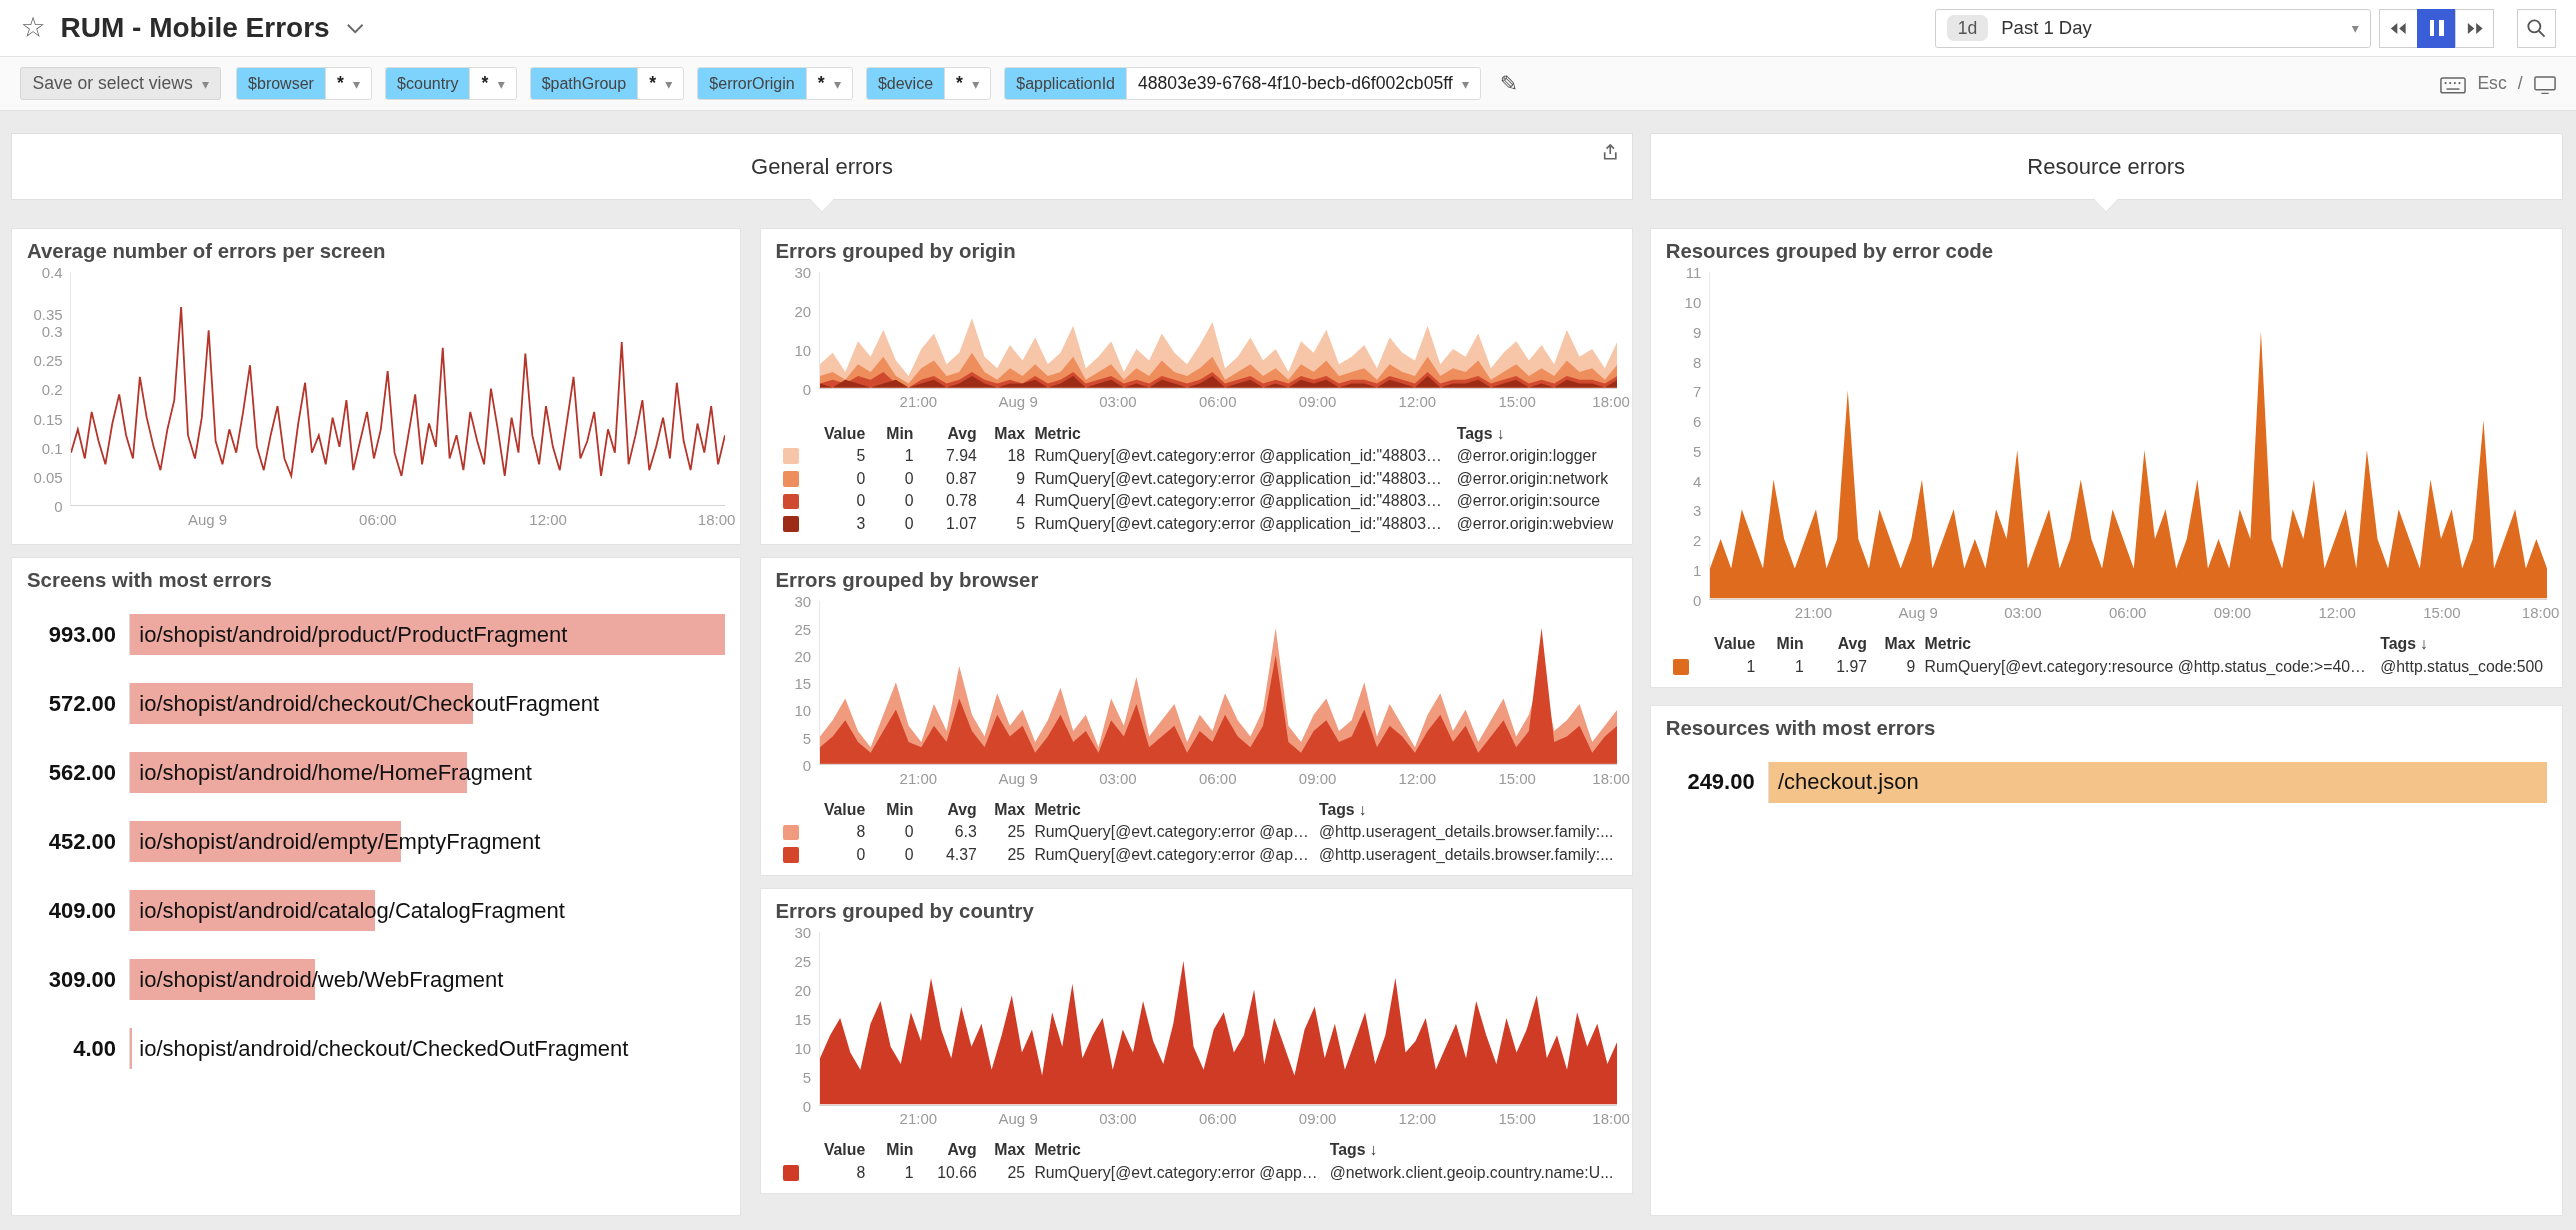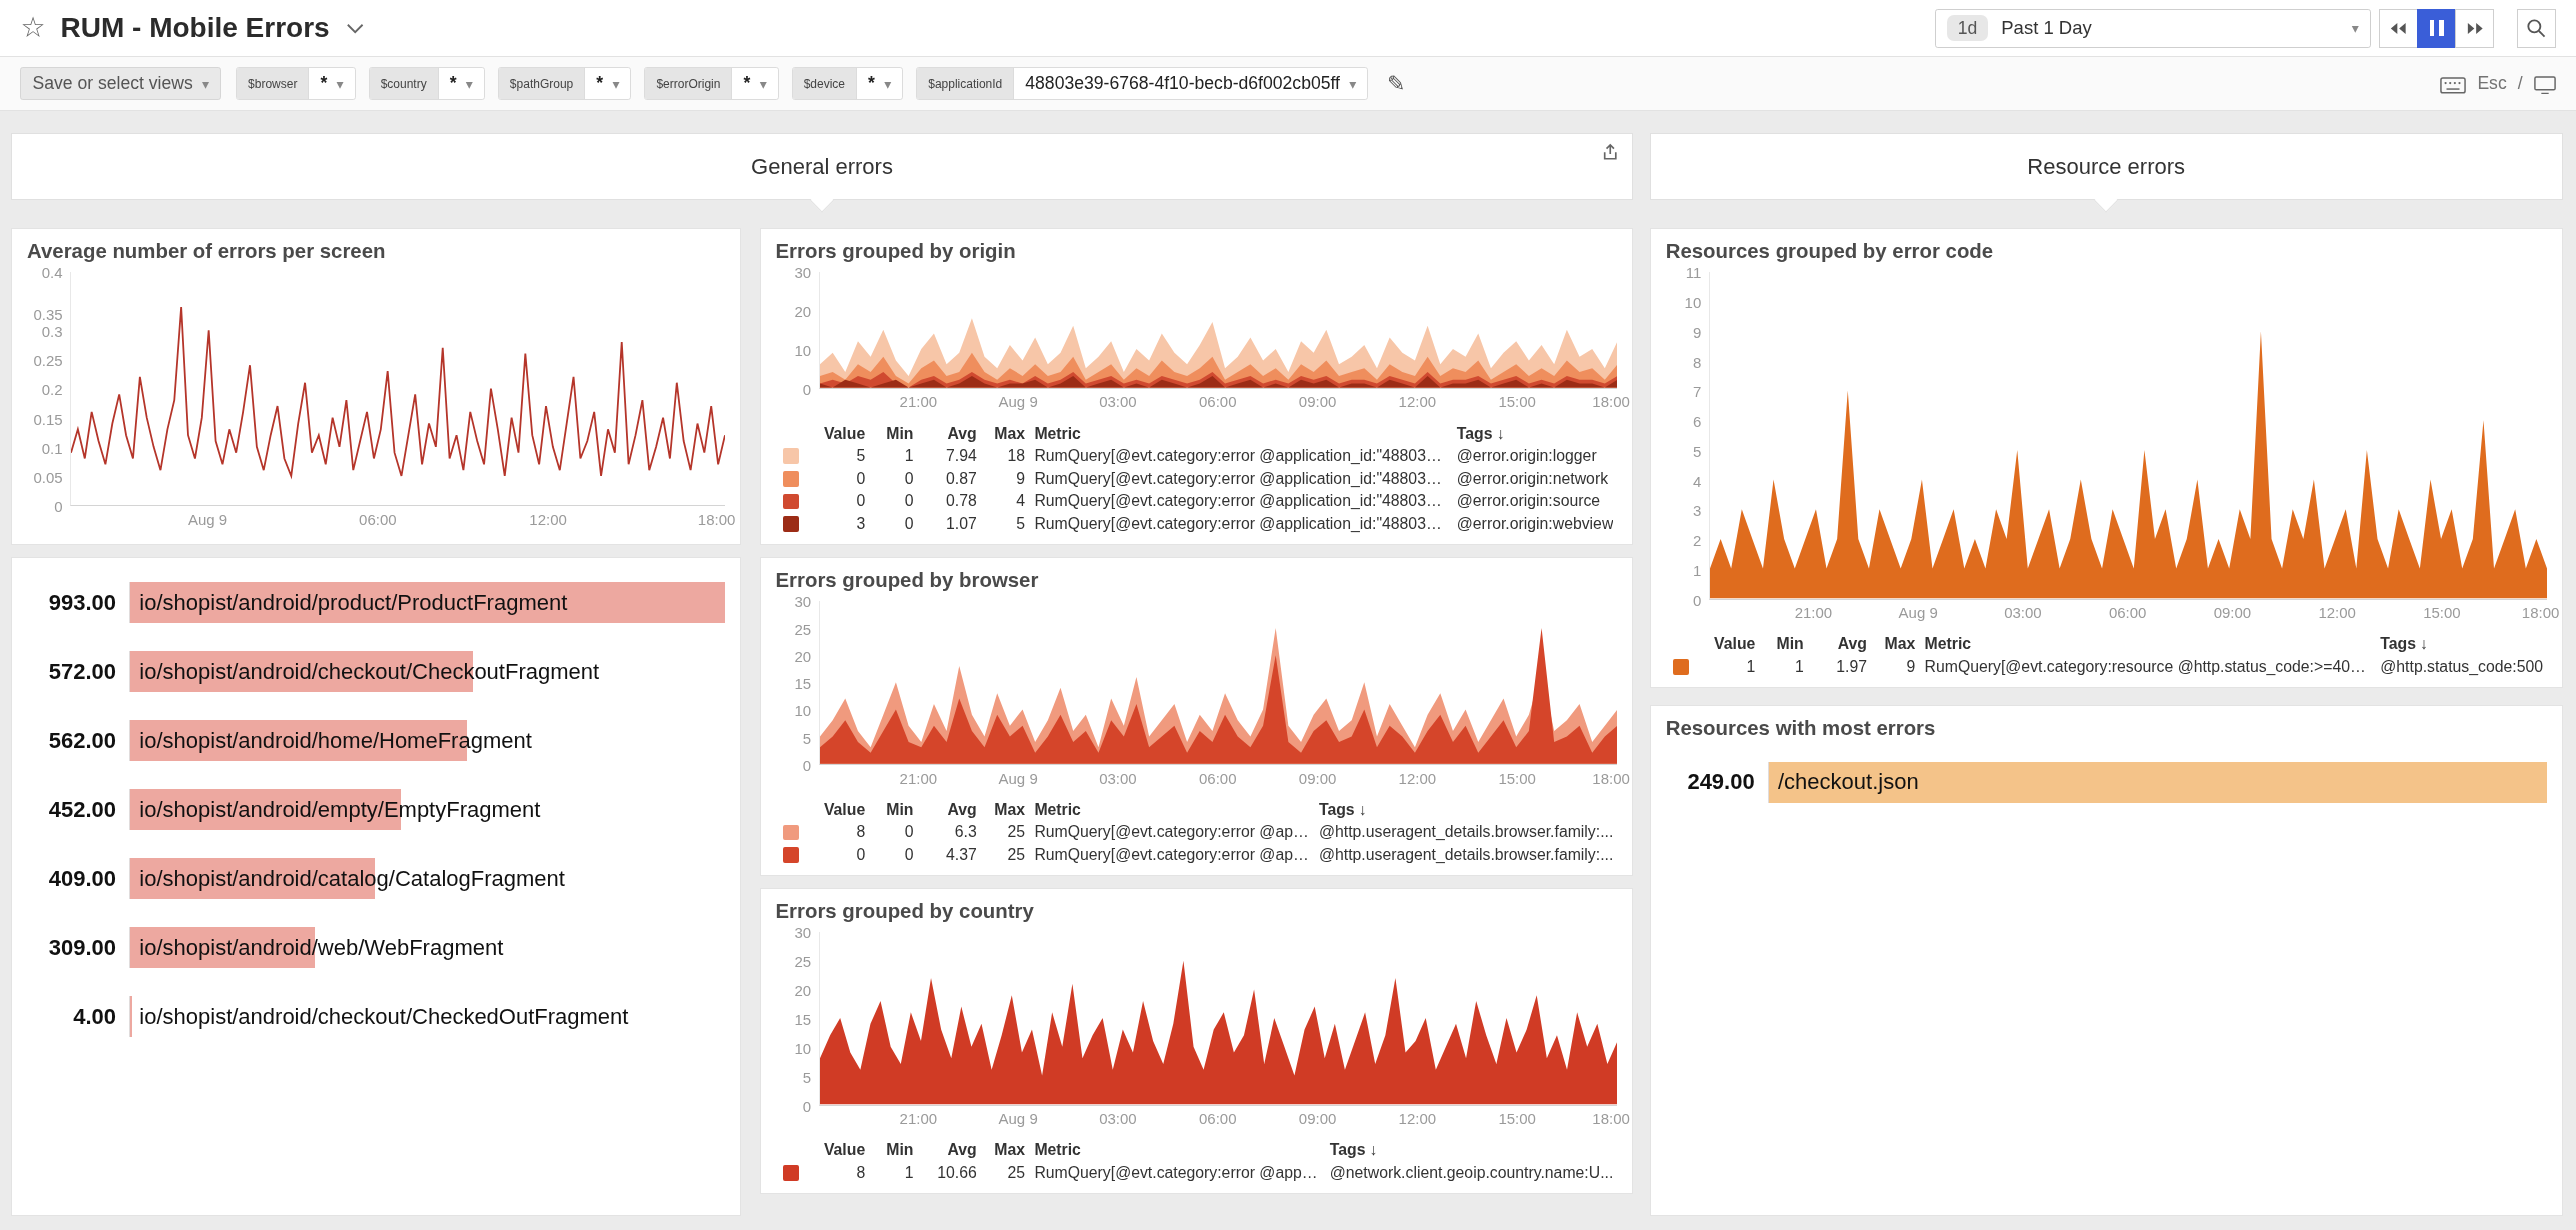--- a/index.html
+++ b/index.html
@@ -20,21 +20,21 @@
   .navbtn{width:39px;height:39px;border:0.9px solid #cfcfcf;background:#fff;display:flex;align-items:center;justify-content:center;margin-left:-0.9px;cursor:pointer}
   .navbtn.active{background:#3a5ed8;border-color:#3a5ed8}
   .pause-bars{display:flex;gap:4.6px}
   .pause-bars span{width:4.6px;height:16.7px;background:#fff;display:block}
   .zoombtn{margin-left:13px}
 
   
   .varbar{height:54px;background:#fafafa;border-bottom:0.9px solid #e2e2e2;display:flex;align-items:center;padding:0 20.4px;gap:15px}
   .views-btn{background:#e9e9e9;border:0.9px solid #d6d6d6;border-radius:2.8px;height:33px;display:flex;align-items:center;gap:9.3px;padding:0 11px;font-size:17.6px;color:#555;cursor:pointer;white-space:nowrap}
   .tvar{display:inline-flex;align-items:stretch;border:0.9px solid #dcdcdc;border-radius:2.8px;overflow:hidden;height:33px;background:#fff}
-  .tvar-name{background:#e5e5e5;display:flex;align-items:center;padding:0 11px;font-size:12px;color:#444;border-right:0.9px solid #dcdcdc;white-space:nowrap}
+  .tvar-name{background:#7dd3fc;display:flex;align-items:center;padding:0 11px;font-size:16px;color:#444;border-right:0.9px solid #dcdcdc;white-space:nowrap}
   .tvar-value{display:flex;align-items:center;gap:9.3px;padding:0 11px;font-size:17.6px;color:#222;white-space:nowrap;cursor:pointer}
   .tvar-value.star-val{font-weight:700}
   .caret{color:#888;font-size:14px}
   .pencil{font-size:22px;color:#555;margin-left:3.7px}
   .varbar-right{margin-left:auto;display:flex;align-items:flex-end;gap:11px;color:#737373;font-size:17.6px}
 
   
   .content{display:flex;gap:16.7px;padding:22px 11px 0 11px;align-items:flex-start}
   .group-general{width:1622px}
   .group-resource{width:913px}
@@ -211,20 +211,21 @@
           </div>
           <div class="xaxis">
               <span class="xtick" style="left: 21%;">Aug 9</span>
               <span class="xtick" style="left: 47%;">06:00</span>
               <span class="xtick" style="left: 73%;">12:00</span>
               <span class="xtick xtick-end" style="left: 99%;">18:00</span>
             </div>
         </div>
 
         <div class="widget w-screens">
+          <div class="widget-title">Screens with most errors</div>
           <div class="toplist">
               <div class="tl-row">
                 <span class="tl-value">993.00</span>
                 <div class="tl-barwrap">
                   <div class="tl-bar" style="width: 100%; background: rgb(237, 168, 160);"></div>
                   <span class="tl-label">io/shopist/android/product/ProductFragment</span>
                 </div>
               </div>
               <div class="tl-row">
                 <span class="tl-value">572.00</span>

